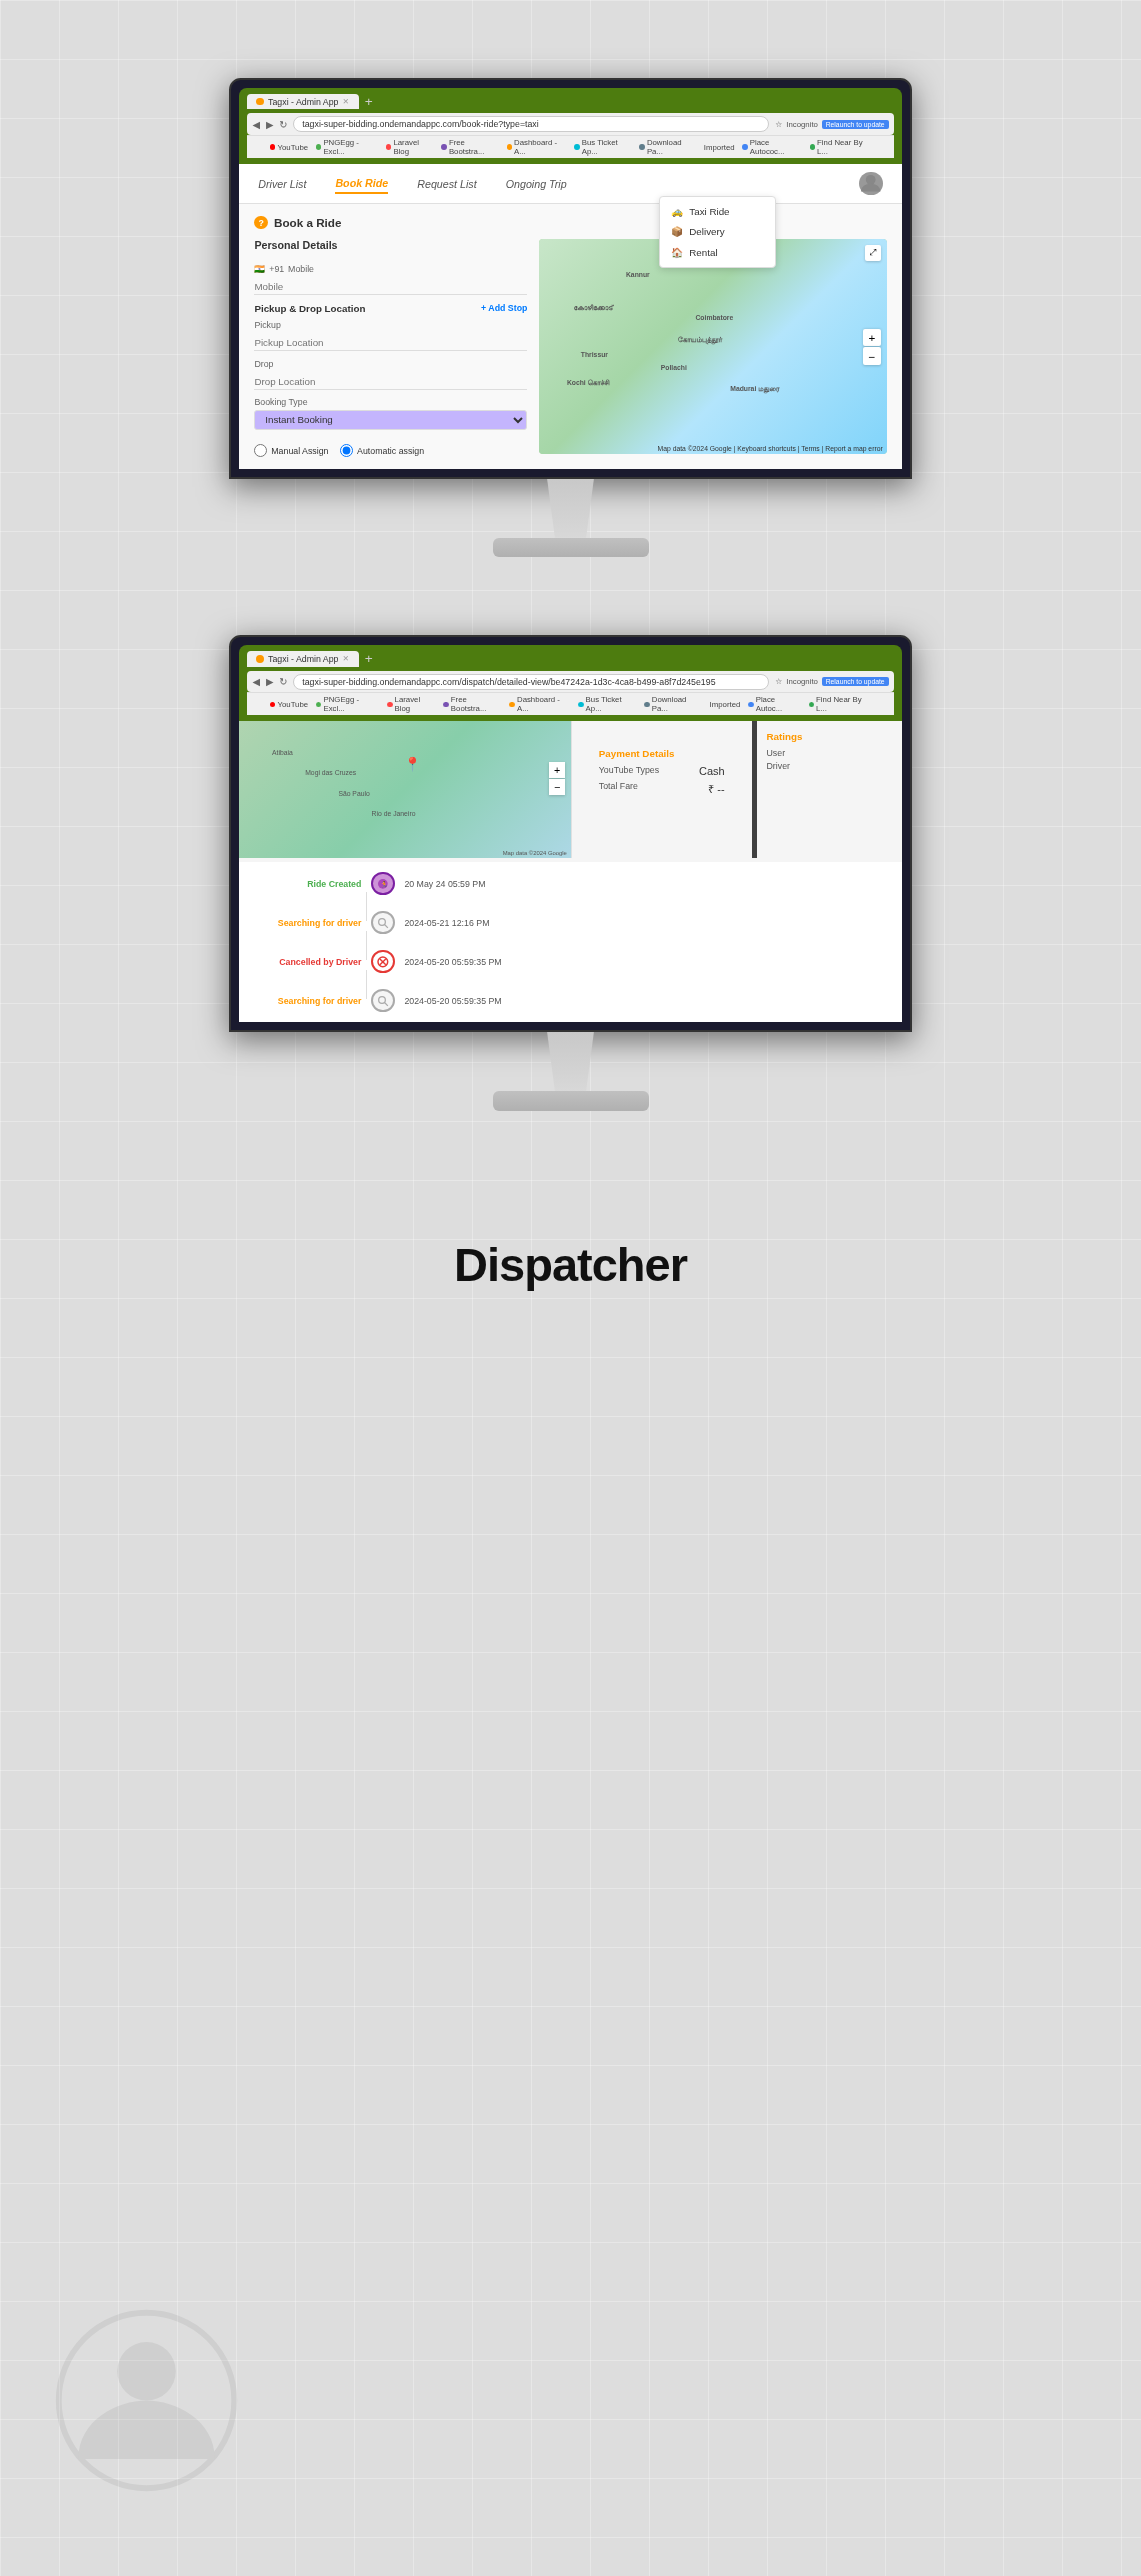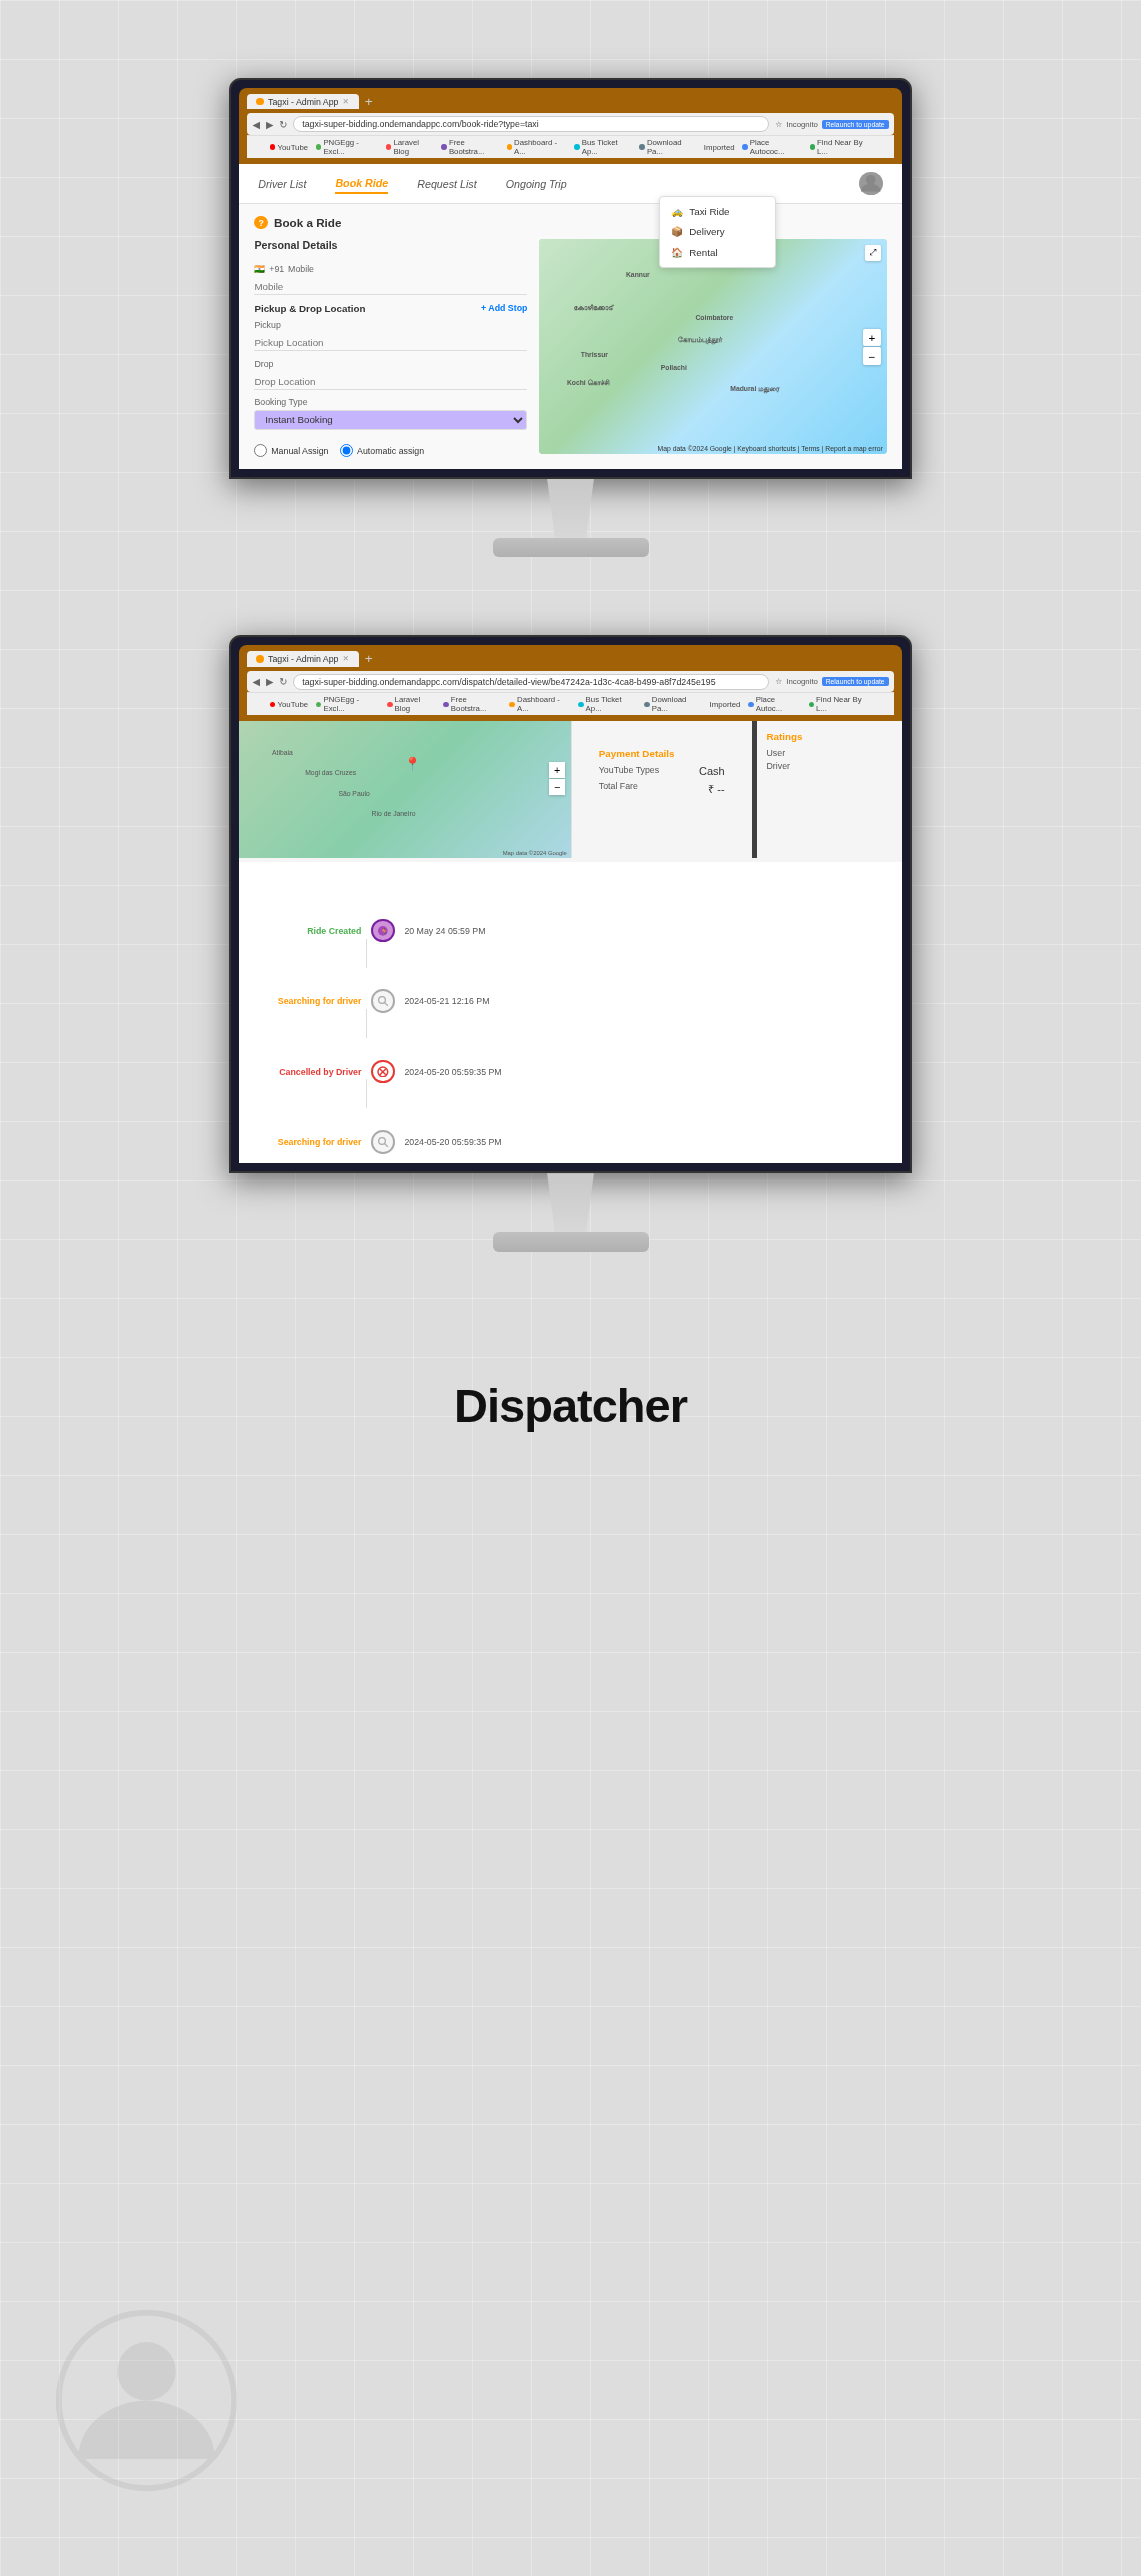--- a/index.html
+++ b/index.html
@@ -45,21 +45,21 @@
     .monitor-screen {
       width: 683px;
       background: #1a1a2e;
       border-radius: 11.7px 11.7px 0 0;
       padding: 7.8px;
       box-shadow: 0 7.8px 31px rgba(0,0,0,0.5);
       border: 2px solid #333;
     }
 
     .browser-chrome {
-      background: #a16207;
+      background: #4d7c0f;
       border-radius: 7.8px 7.8px 0 0;
       padding: 5.9px 7.8px;
     }
 
     .browser-tabs {
       display: flex;
       align-items: center;
       margin-bottom: 3.9px;
     }
 
@@ -462,21 +462,20 @@
       padding: 9.8px 15.6px;
       margin-top: 3.9px;
     }
 
     .timeline-item {
       display: flex;
       align-items: center;
       gap: 9.8px;
       margin-bottom: 15.6px;
       position: relative;
-      margin-top: 47px;
     }
 
     .timeline-item::before {
       content: '';
       position: absolute;
       left: 112px;
       top: 19.5px;
       width: 1px;
       height: 29px;
       background: #ddd;

